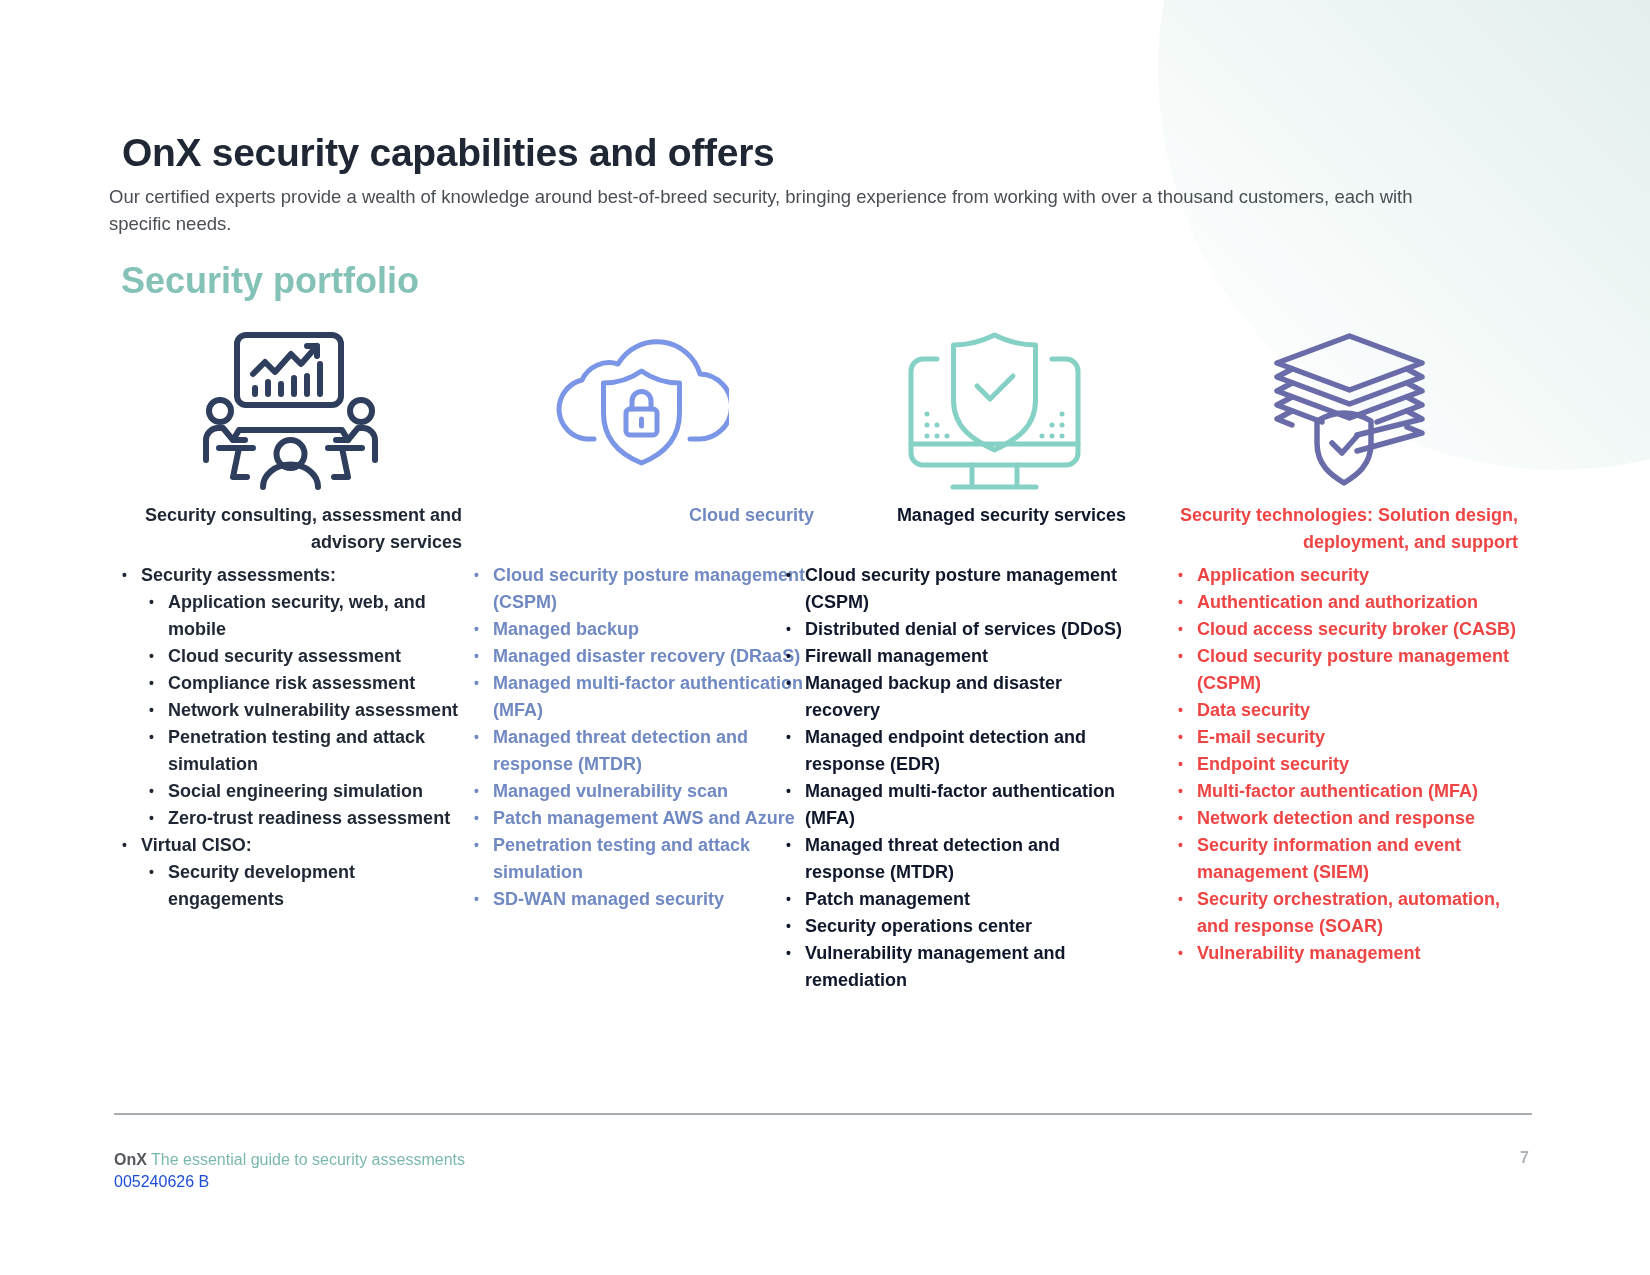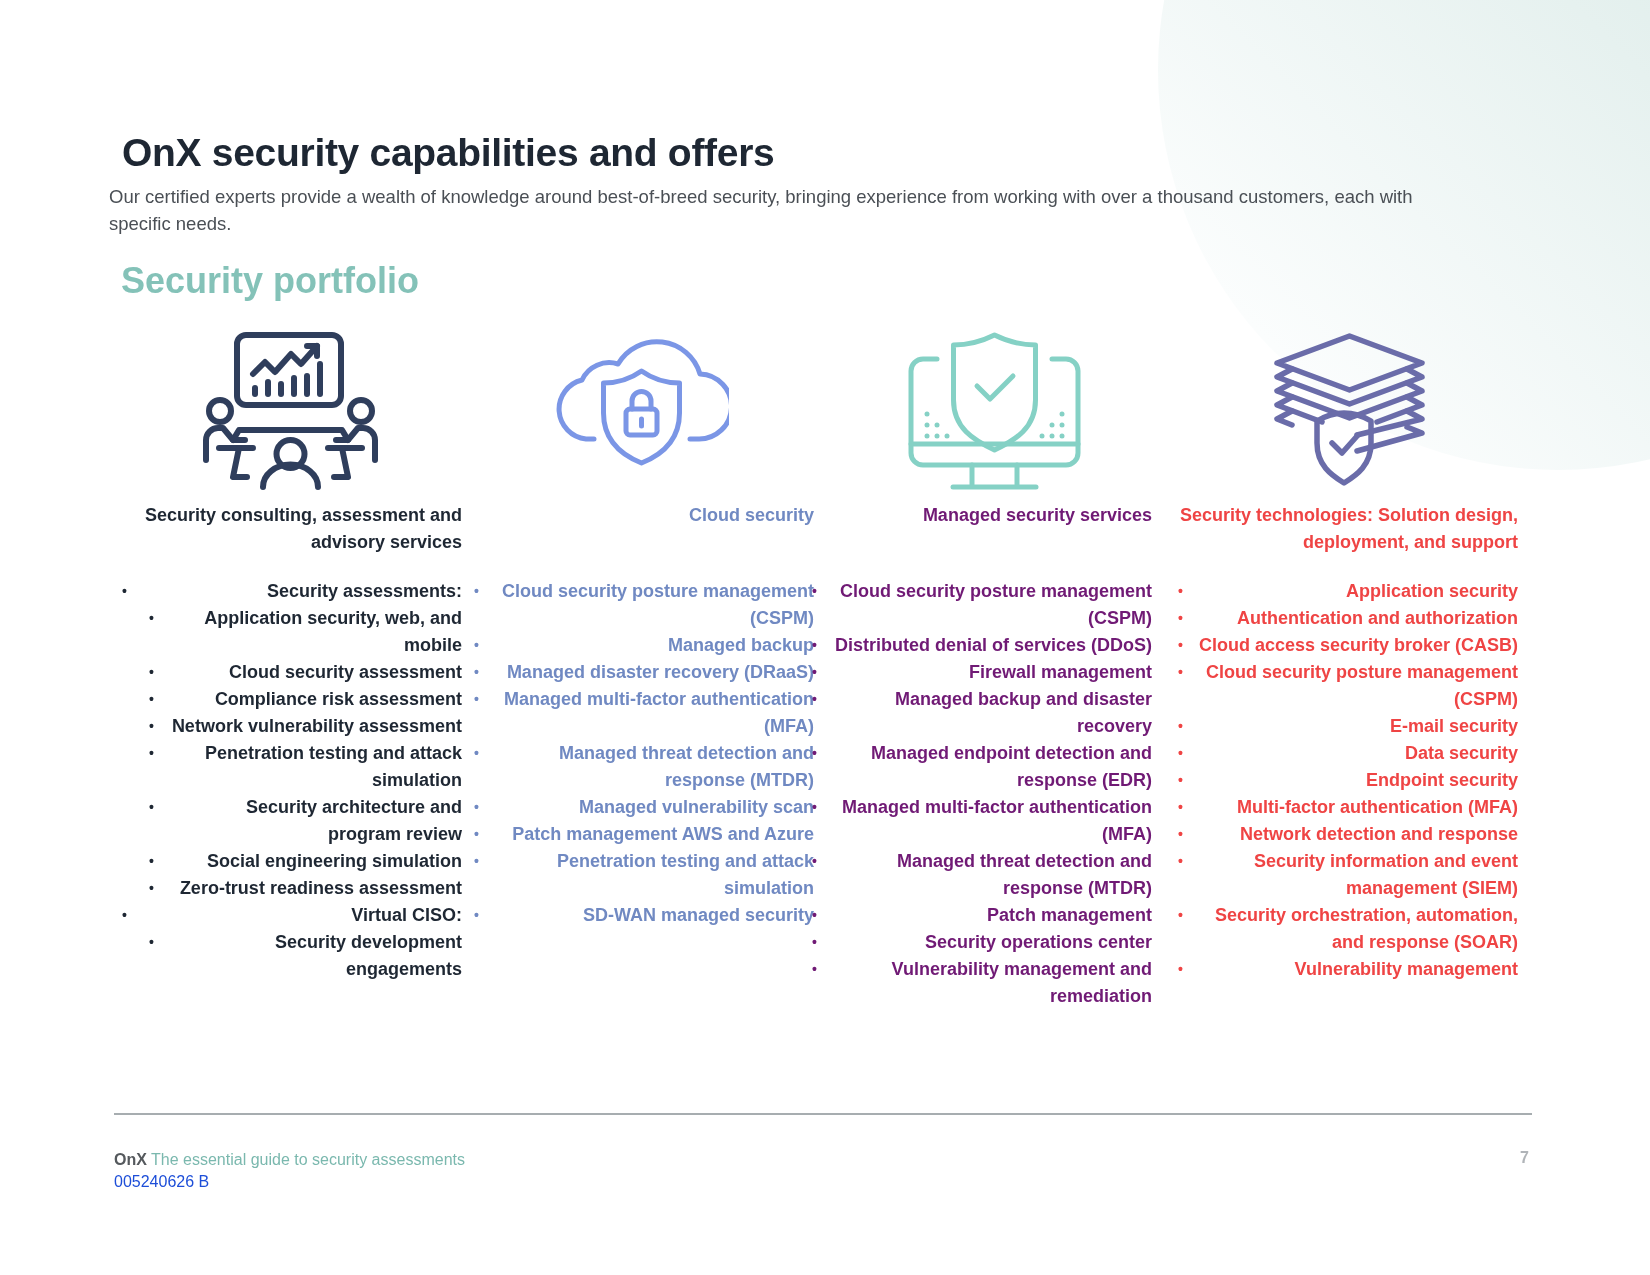--- a/index.html
+++ b/index.html
@@ -27,21 +27,21 @@
     position: absolute; left: 121px; top: 260px; margin: 0;
     font-size: 36px; font-weight: 700; z-index: 1;
   }
   .icon { position: absolute; z-index: 1; }
   .col { position: absolute; top: 502px; width: 340px; z-index: 1; }
   .col-heading {
     font-size: 18px; font-weight: 700; line-height: 27px; margin: 0;
     height: 56px;
     text-align: right;
   }
-  ul.items { list-style: none; margin: 20px 0 0 0; padding: 0; text-align: right; }
+  ul.items { list-style: none; margin: 4px 0 0 0; padding: 0; }
   ul.items li {
     position: relative; padding-left: 19px;
     font-size: 18px; font-weight: 700; line-height: 27px;
   }
   ul.items li::before {
     content: "\2022"; position: absolute; left: 0; top: 0; font-size: 14px;
   }
   ul.items li.sub { padding-left: 46px; }
   ul.items li.sub::before { left: 27px; }
   .footer-rule {
@@ -142,21 +142,20 @@
 
 <div class="col" style="left:122px;color:#1e2733;">
   <h3 class="col-heading">Security consulting, assessment and advisory services</h3>
   <ul class="items">
       <li>Security assessments:</li>
       <li class="sub">Application security, web, and mobile</li>
       <li class="sub">Cloud security assessment</li>
       <li class="sub">Compliance risk assessment</li>
       <li class="sub">Network vulnerability assessment</li>
       <li class="sub">Penetration testing and attack simulation</li>
-      <li class="sub">Security architecture and program review</li>
       <li class="sub">Social engineering simulation</li>
       <li class="sub">Zero-trust readiness assessment</li>
       <li>Virtual CISO:</li>
       <li class="sub">Security development engagements</li>
     </ul>
 </div>
 
 <div class="col" style="left:474px;color:#7089c2;">
   <h3 class="col-heading">Cloud security</h3>
   <ul class="items">
@@ -165,21 +164,21 @@
       <li>Managed disaster recovery (DRaaS)</li>
       <li>Managed multi-factor authentication (MFA)</li>
       <li>Managed threat detection and response (MTDR)</li>
       <li>Managed vulnerability scan</li>
       <li>Patch management AWS and Azure</li>
       <li>Penetration testing and attack simulation</li>
       <li>SD-WAN managed security</li>
     </ul>
 </div>
 
-<div class="col" style="left:812px;color:#701a75;">
+<div class="col" style="left:786px;color:#0f172a;">
   <h3 class="col-heading">Managed security services</h3>
   <ul class="items">
       <li>Cloud security posture management (CSPM)</li>
       <li>Distributed denial of services (DDoS)</li>
       <li>Firewall management</li>
       <li>Managed backup and disaster recovery</li>
       <li>Managed endpoint detection and response (EDR)</li>
       <li>Managed multi-factor authentication (MFA)</li>
       <li>Managed threat detection and response (MTDR)</li>
       <li>Patch management</li>
@@ -188,22 +187,22 @@
     </ul>
 </div>
 
 <div class="col" style="left:1178px;color:#ef4444;">
   <h3 class="col-heading">Security technologies: Solution design, deployment, and support</h3>
   <ul class="items">
       <li>Application security</li>
       <li>Authentication and authorization</li>
       <li>Cloud access security broker (CASB)</li>
       <li>Cloud security posture management (CSPM)</li>
+      <li>Data security</li>
       <li>E-mail security</li>
-      <li>Data security</li>
       <li>Endpoint security</li>
       <li>Multi-factor authentication (MFA)</li>
       <li>Network detection and response</li>
       <li>Security information and event management (SIEM)</li>
       <li>Security orchestration, automation, and response (SOAR)</li>
       <li>Vulnerability management</li>
     </ul>
 </div>
 
 <div class="footer-rule"></div>

